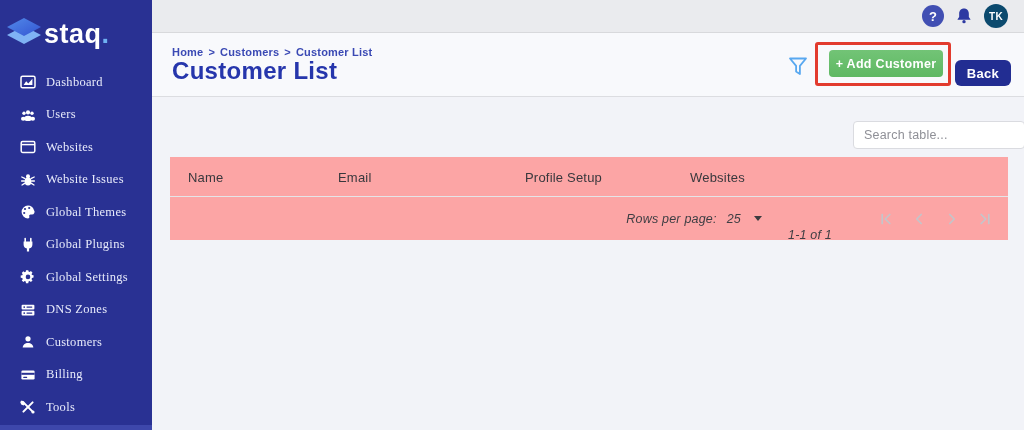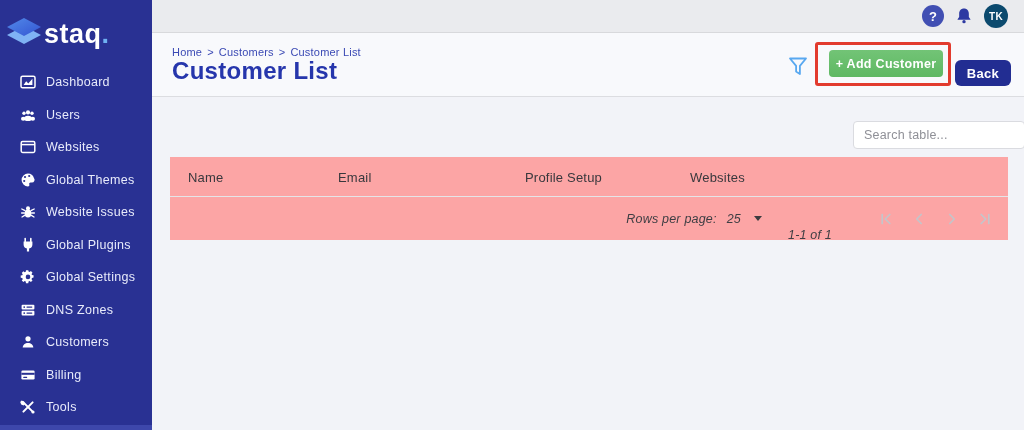--- a/index.html
+++ b/index.html
@@ -5,40 +5,40 @@
   * { margin:0; padding:0; box-sizing:border-box; }
   html,body { width:1024px; height:430px; }
   body { font-family:"Liberation Sans","DejaVu Sans",sans-serif; background:#f2f3f8; }
   .page { position:relative; width:1024px; height:430px; overflow:hidden; }
 
   
   .sidebar { position:absolute; left:0; top:0; width:152px; height:430px; background:#293193; z-index:5; }
   .logo-row { display:flex; align-items:center; gap:0; padding:14px 0 0 4px; }
   .logo-text { color:#ffffff; font-size:27px; font-weight:bold; letter-spacing:.5px; }
   .logo-dot { color:#6fb1f2; font-size:27px; font-weight:bold; }
-  .nav { position:absolute; top:66px; left:0; width:172px; }
+  .nav { position:absolute; top:66px; left:0; width:172px;font-family:Liberation Serif, serif; }
   .nav-item { display:flex; align-items:center; gap:10px; height:32.5px; padding-left:20px; cursor:pointer; }
   .nav-icon { width:16px; height:16px; display:flex; align-items:center; justify-content:center; flex:0 0 16px; }
   .nav-label { color:#e8ebfb; font-size:12.5px; font-weight:500; letter-spacing:.3px; white-space:nowrap; }
   .sidebar-bottom-strip { position:absolute; left:0; bottom:0; width:152px; height:5px; background:#3d47ab; }
 
   
   .topbar { position:absolute; left:152px; top:0; width:872px; height:33px; background:#eaebee;
             border-bottom:1px solid #d8d9dc; display:flex; align-items:center; justify-content:flex-end;
             gap:10px; padding-right:16px; }
   .help-btn { width:22px; height:22px; border-radius:50%; background:#414fb3; color:#fff; font-size:13px;
               font-weight:bold; display:flex; align-items:center; justify-content:center; cursor:pointer; border:none; }
   .bell-wrap { width:20px; height:20px; display:flex; align-items:center; justify-content:center; cursor:pointer; }
   .avatar { width:24px; height:24px; border-radius:50%; background:#0c4a6e; color:#ffffff; font-size:10px;
             font-weight:bold; display:flex; align-items:center; justify-content:center; cursor:pointer; letter-spacing:.3px; }
 
   
   .header-band { position:absolute; left:152px; top:33px; width:872px; height:64px; background:#f8f9fc;
                  border-bottom:1px solid #dcdde1; }
-  .breadcrumb { position:absolute; left:20px; top:13px; font-size:11px; font-weight:400; color:#3a49b4;
+  .breadcrumb { position:absolute; left:20px; top:13px; font-size:11px; font-weight:700; color:#3a49b4;
                 letter-spacing:.2px; display:flex; gap:5px; }
   .crumb { cursor:pointer; }
   .crumb-sep { color:#3a49b4; }
   .page-title { position:absolute; left:20px; top:24px; font-size:24px; font-weight:800; color:#2636ac; letter-spacing:.3px; }
 
   .filter-icon { position:absolute; left:788px; top:56px; width:20px; height:21px; cursor:pointer; }
   .annotation-box { position:absolute; left:815px; top:42px; width:136px; height:44px;
                     border:3px solid #e23b2e; border-radius:3px; pointer-events:none; }
   .add-btn { position:absolute; left:829px; top:50px; width:114px; height:27px; border:none; border-radius:4px;
              background:linear-gradient(180deg,#72c476,#5fb863); color:#ffffff; font-size:12.5px; font-weight:600;
@@ -123,45 +123,45 @@
               <rect x="1.2" y="2.6" width="13.6" height="10.8" rx="1.4" fill="none" stroke="#fff" stroke-width="1.5"></rect>
               <line x1="1.2" y1="5.6" x2="14.8" y2="5.6" stroke="#fff" stroke-width="1.5"></line>
             </svg>
         </span>
         <span class="nav-label">Websites</span>
       </div>
 
       <div class="nav-item">
         <span class="nav-icon">
           <svg width="16" height="16" viewBox="0 0 16 16">
-              <path d="M8 1.6a6.4 6.4 0 1 0 0 12.8c1.1 0 1.7-.9 1.3-1.8-.5-1 .2-2 1.3-2h1.2a2.7 2.7 0 0 0 2.1-4.5A6.4 6.4 0 0 0 8 1.6z" fill="#fff"></path>
-              <circle cx="5" cy="5" r="1.1" fill="#293193"></circle>
-              <circle cx="9.2" cy="4" r="1.1" fill="#293193"></circle>
-              <circle cx="4.2" cy="9" r="1.1" fill="#293193"></circle>
-            </svg>
-        </span>
-        <span class="nav-label">Global Themes</span>
-      </div>
-
-      <div class="nav-item">
-        <span class="nav-icon">
-          <svg width="16" height="16" viewBox="0 0 16 16">
               <g stroke="#fff" stroke-width="1.3" stroke-linecap="round">
                 <line x1="4.6" y1="6.4" x2="1.8" y2="5"></line>
                 <line x1="4.4" y1="9" x2="1.6" y2="9"></line>
                 <line x1="4.6" y1="11.4" x2="2" y2="13"></line>
                 <line x1="11.4" y1="6.4" x2="14.2" y2="5"></line>
                 <line x1="11.6" y1="9" x2="14.4" y2="9"></line>
                 <line x1="11.4" y1="11.4" x2="14" y2="13"></line>
               </g>
               <circle cx="8" cy="4.2" r="2" fill="#fff"></circle>
               <ellipse cx="8" cy="9.4" rx="3.4" ry="4.1" fill="#fff"></ellipse>
             </svg>
         </span>
         <span class="nav-label">Website Issues</span>
+      </div>
+
+      <div class="nav-item">
+        <span class="nav-icon">
+          <svg width="16" height="16" viewBox="0 0 16 16">
+              <path d="M8 1.6a6.4 6.4 0 1 0 0 12.8c1.1 0 1.7-.9 1.3-1.8-.5-1 .2-2 1.3-2h1.2a2.7 2.7 0 0 0 2.1-4.5A6.4 6.4 0 0 0 8 1.6z" fill="#fff"></path>
+              <circle cx="5" cy="5" r="1.1" fill="#293193"></circle>
+              <circle cx="9.2" cy="4" r="1.1" fill="#293193"></circle>
+              <circle cx="4.2" cy="9" r="1.1" fill="#293193"></circle>
+            </svg>
+        </span>
+        <span class="nav-label">Global Themes</span>
       </div>
 
       <div class="nav-item">
         <span class="nav-icon">
           <svg width="16" height="16" viewBox="0 0 16 16">
               <g stroke="#fff" stroke-width="1.6" stroke-linecap="round">
                 <line x1="5.2" y1="1.6" x2="5.2" y2="4.6"></line>
                 <line x1="10.8" y1="1.6" x2="10.8" y2="4.6"></line>
               </g>
               <path d="M3.6 4.6h8.8v2.8a4.4 4.4 0 0 1-3.3 4.2v2.8H6.9v-2.8a4.4 4.4 0 0 1-3.3-4.2z" fill="#fff"></path>

